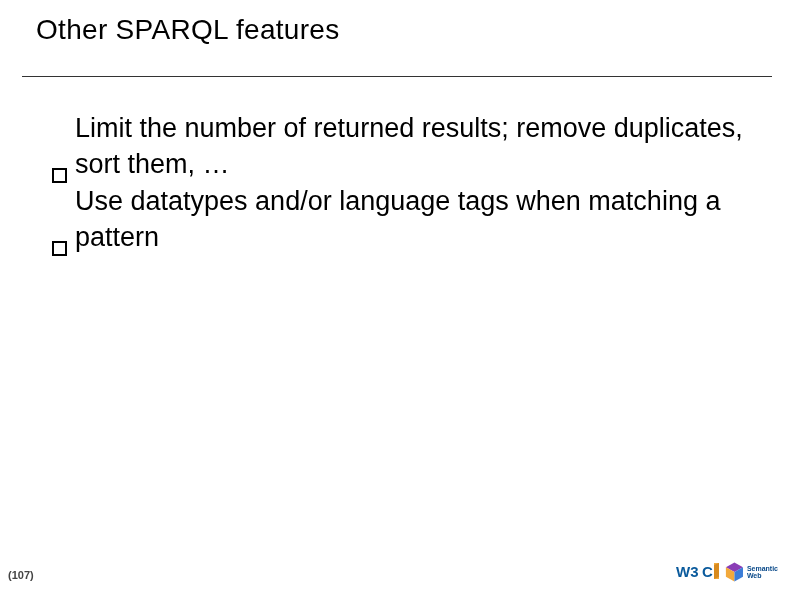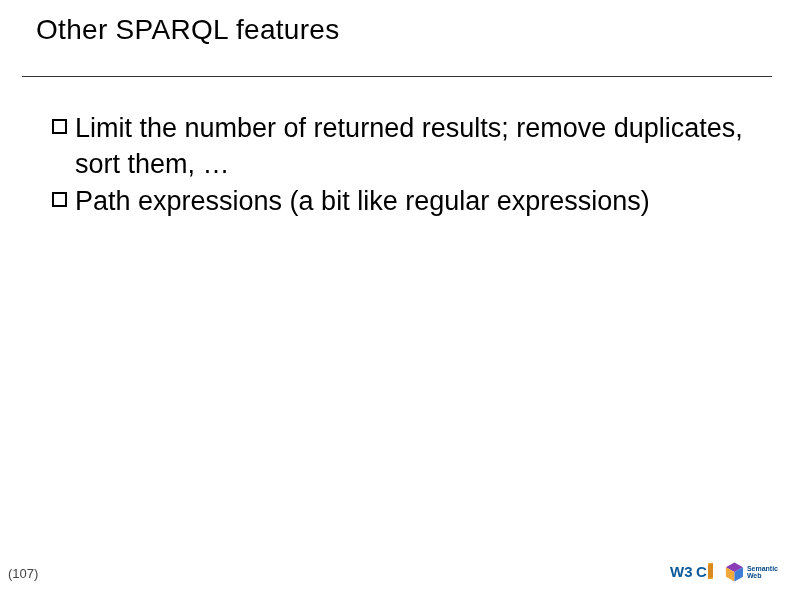--- a/index.html
+++ b/index.html
@@ -29,51 +29,52 @@
     border-top: 1.5px solid #333333;
   }
   .content {
     position: absolute;
     top: 110px;
     left: 52px;
     right: 36px;
   }
   .bullet-item {
     display: flex;
-    align-items: flex-start;
+    align-items: flex-end;
     font-size: 27px;
     line-height: 1.35;
     color: #000000;
     margin-bottom: 0;
   }
   .bullet-marker {
     flex: 0 0 auto;
     width: 15px;
     height: 15px;
     border: 2px solid #000000;
     margin-top: 9px;
     margin-right: 8px;
   }
   .bullet-text {
     flex: 1 1 auto;
   }
   .page-number {
     position: absolute;
     bottom: 14px;
     left: 8px;
-    font-size: 13px;
+    font-size: 11px;
     color: #444444;
+    font-weight: bold;
   }
   .logo-area {
     position: absolute;
     bottom: 10px;
     right: 16px;
     display: flex;
     align-items: center;
-    gap: 10px;
+    gap: 4px;
   }
   .w3c-logo {
     width: 44px;
     height: 26px;
     position: relative;
   }
   .sw-logo {
     width: 54px;
     height: 26px;
     display: flex;
@@ -97,21 +98,21 @@
 <h1 class="slide-title">Other SPARQL features</h1>
 <div class="title-rule"></div>
 
 <div class="content">
   <div class="bullet-item">
     <span class="bullet-marker"></span>
     <span class="bullet-text">Limit the number of returned results; remove duplicates, sort them, …</span>
   </div>
   <div class="bullet-item">
     <span class="bullet-marker"></span>
-    <span class="bullet-text">Path expressions (a bit like regular expressions)</span>
+    <span class="bullet-text">Use datatypes and/or language tags when matching a pattern</span>
   </div>
 </div>
 
 <div class="page-number">(107)</div>
 
 <div class="logo-area">
   <div class="w3c-logo">
     <svg viewBox="0 0 44 26" width="44" height="26">
       <text x="0" y="18" font-family="Arial" font-size="15" font-weight="bold" fill="#0a5a9c">W3</text>
       <text x="26" y="18" font-family="Arial" font-size="15" font-weight="bold" fill="#0a5a9c">C</text>

